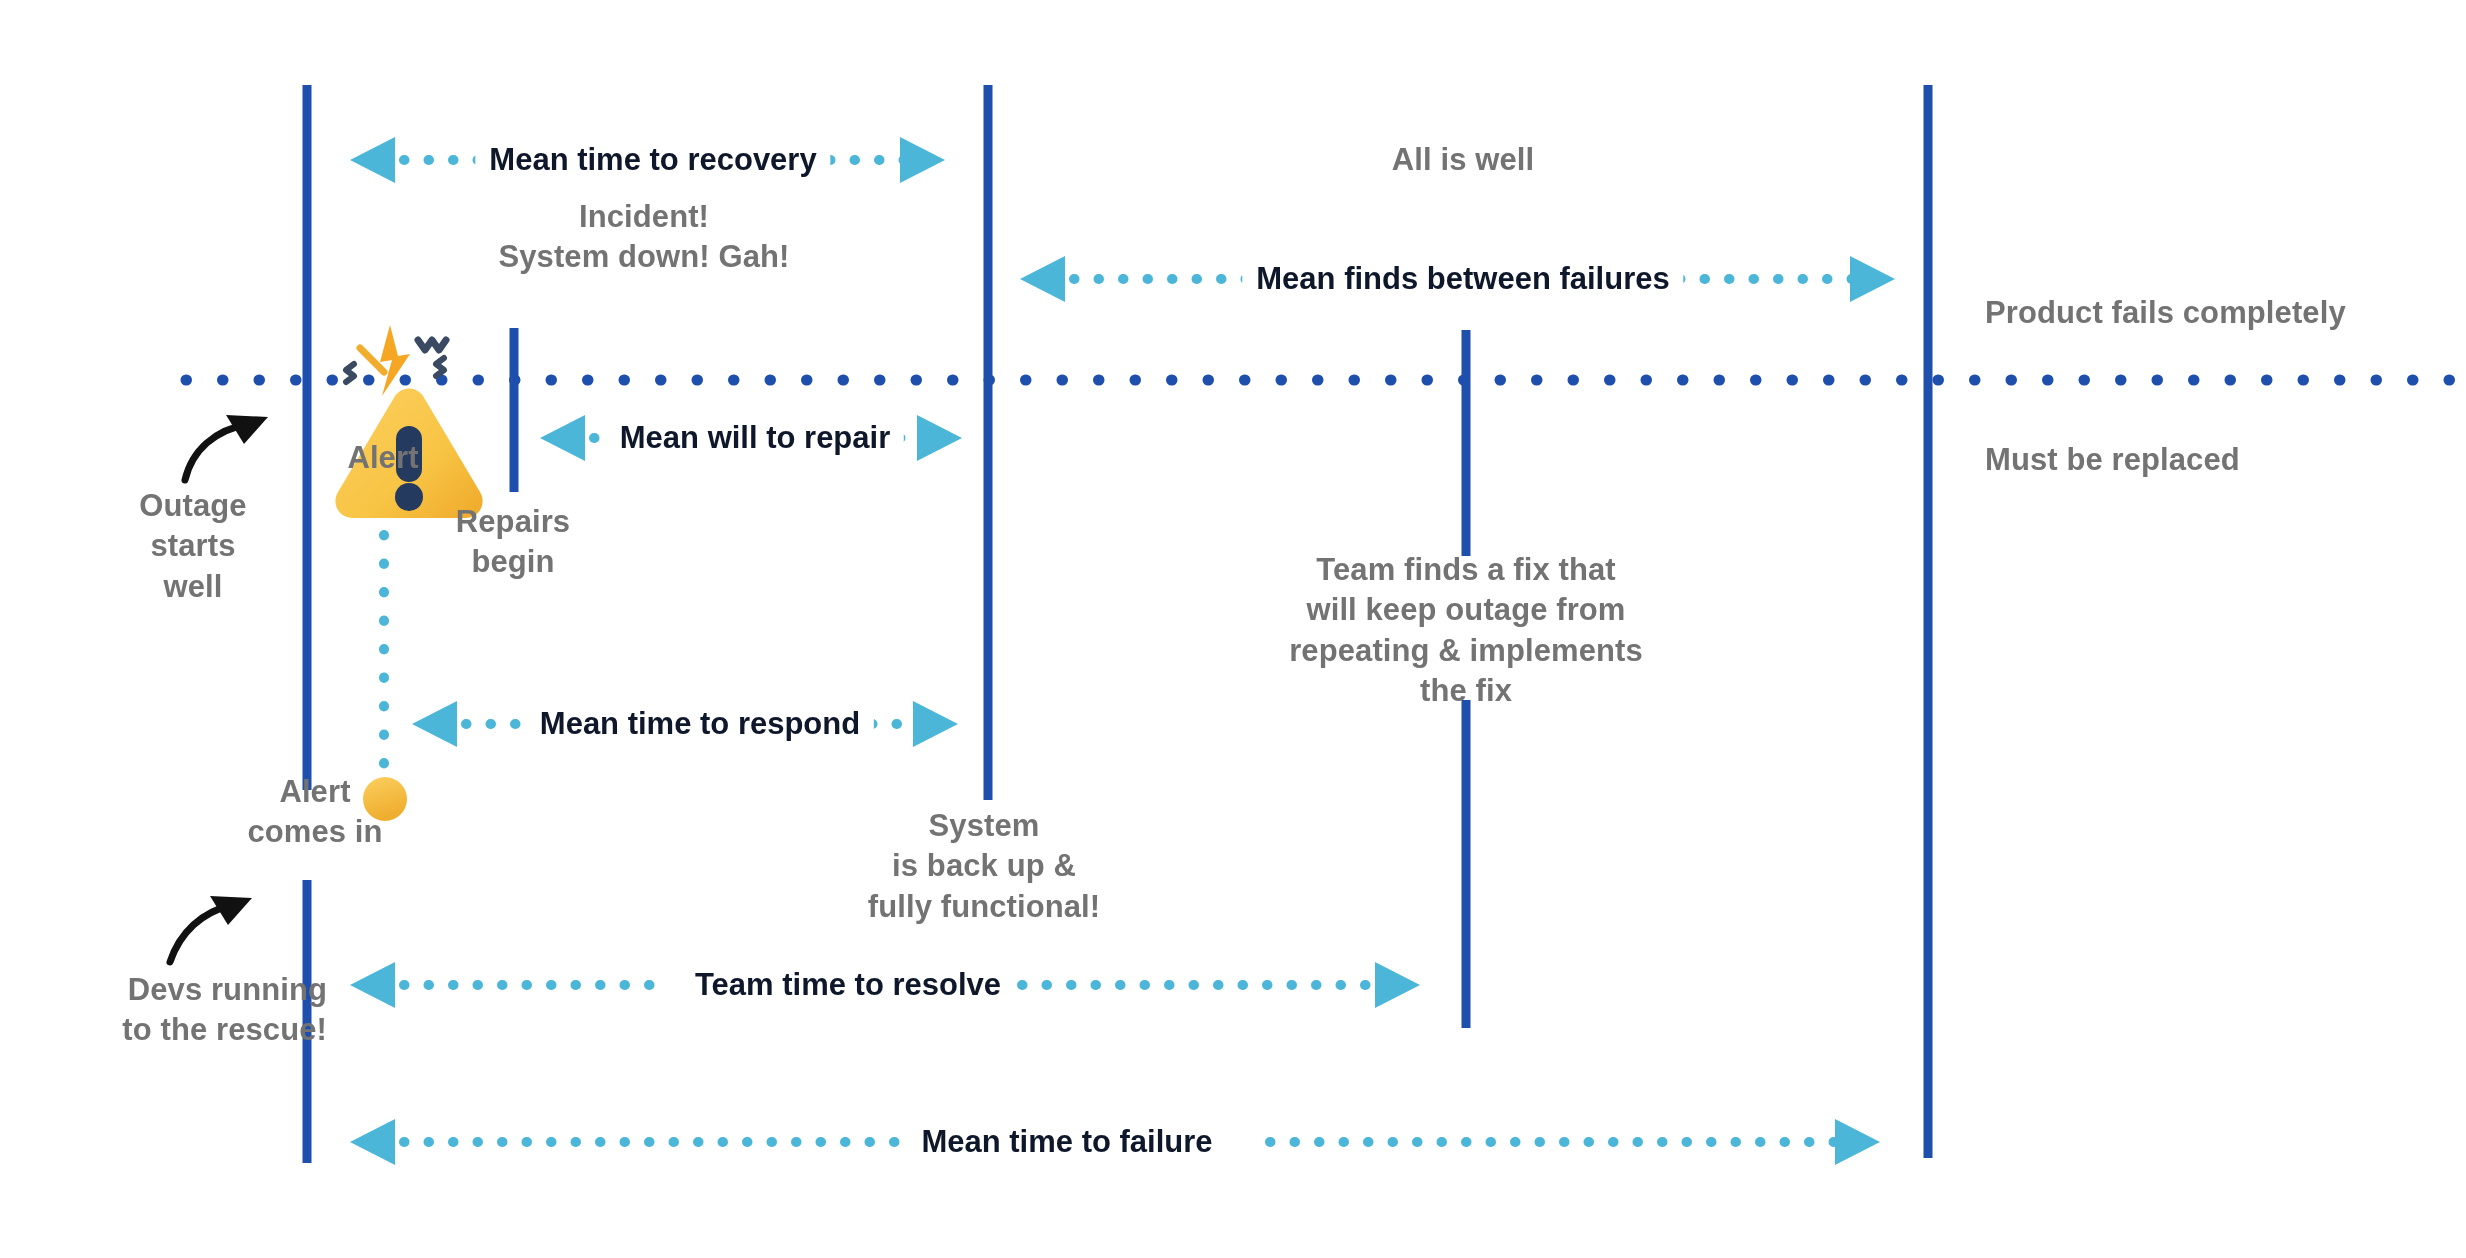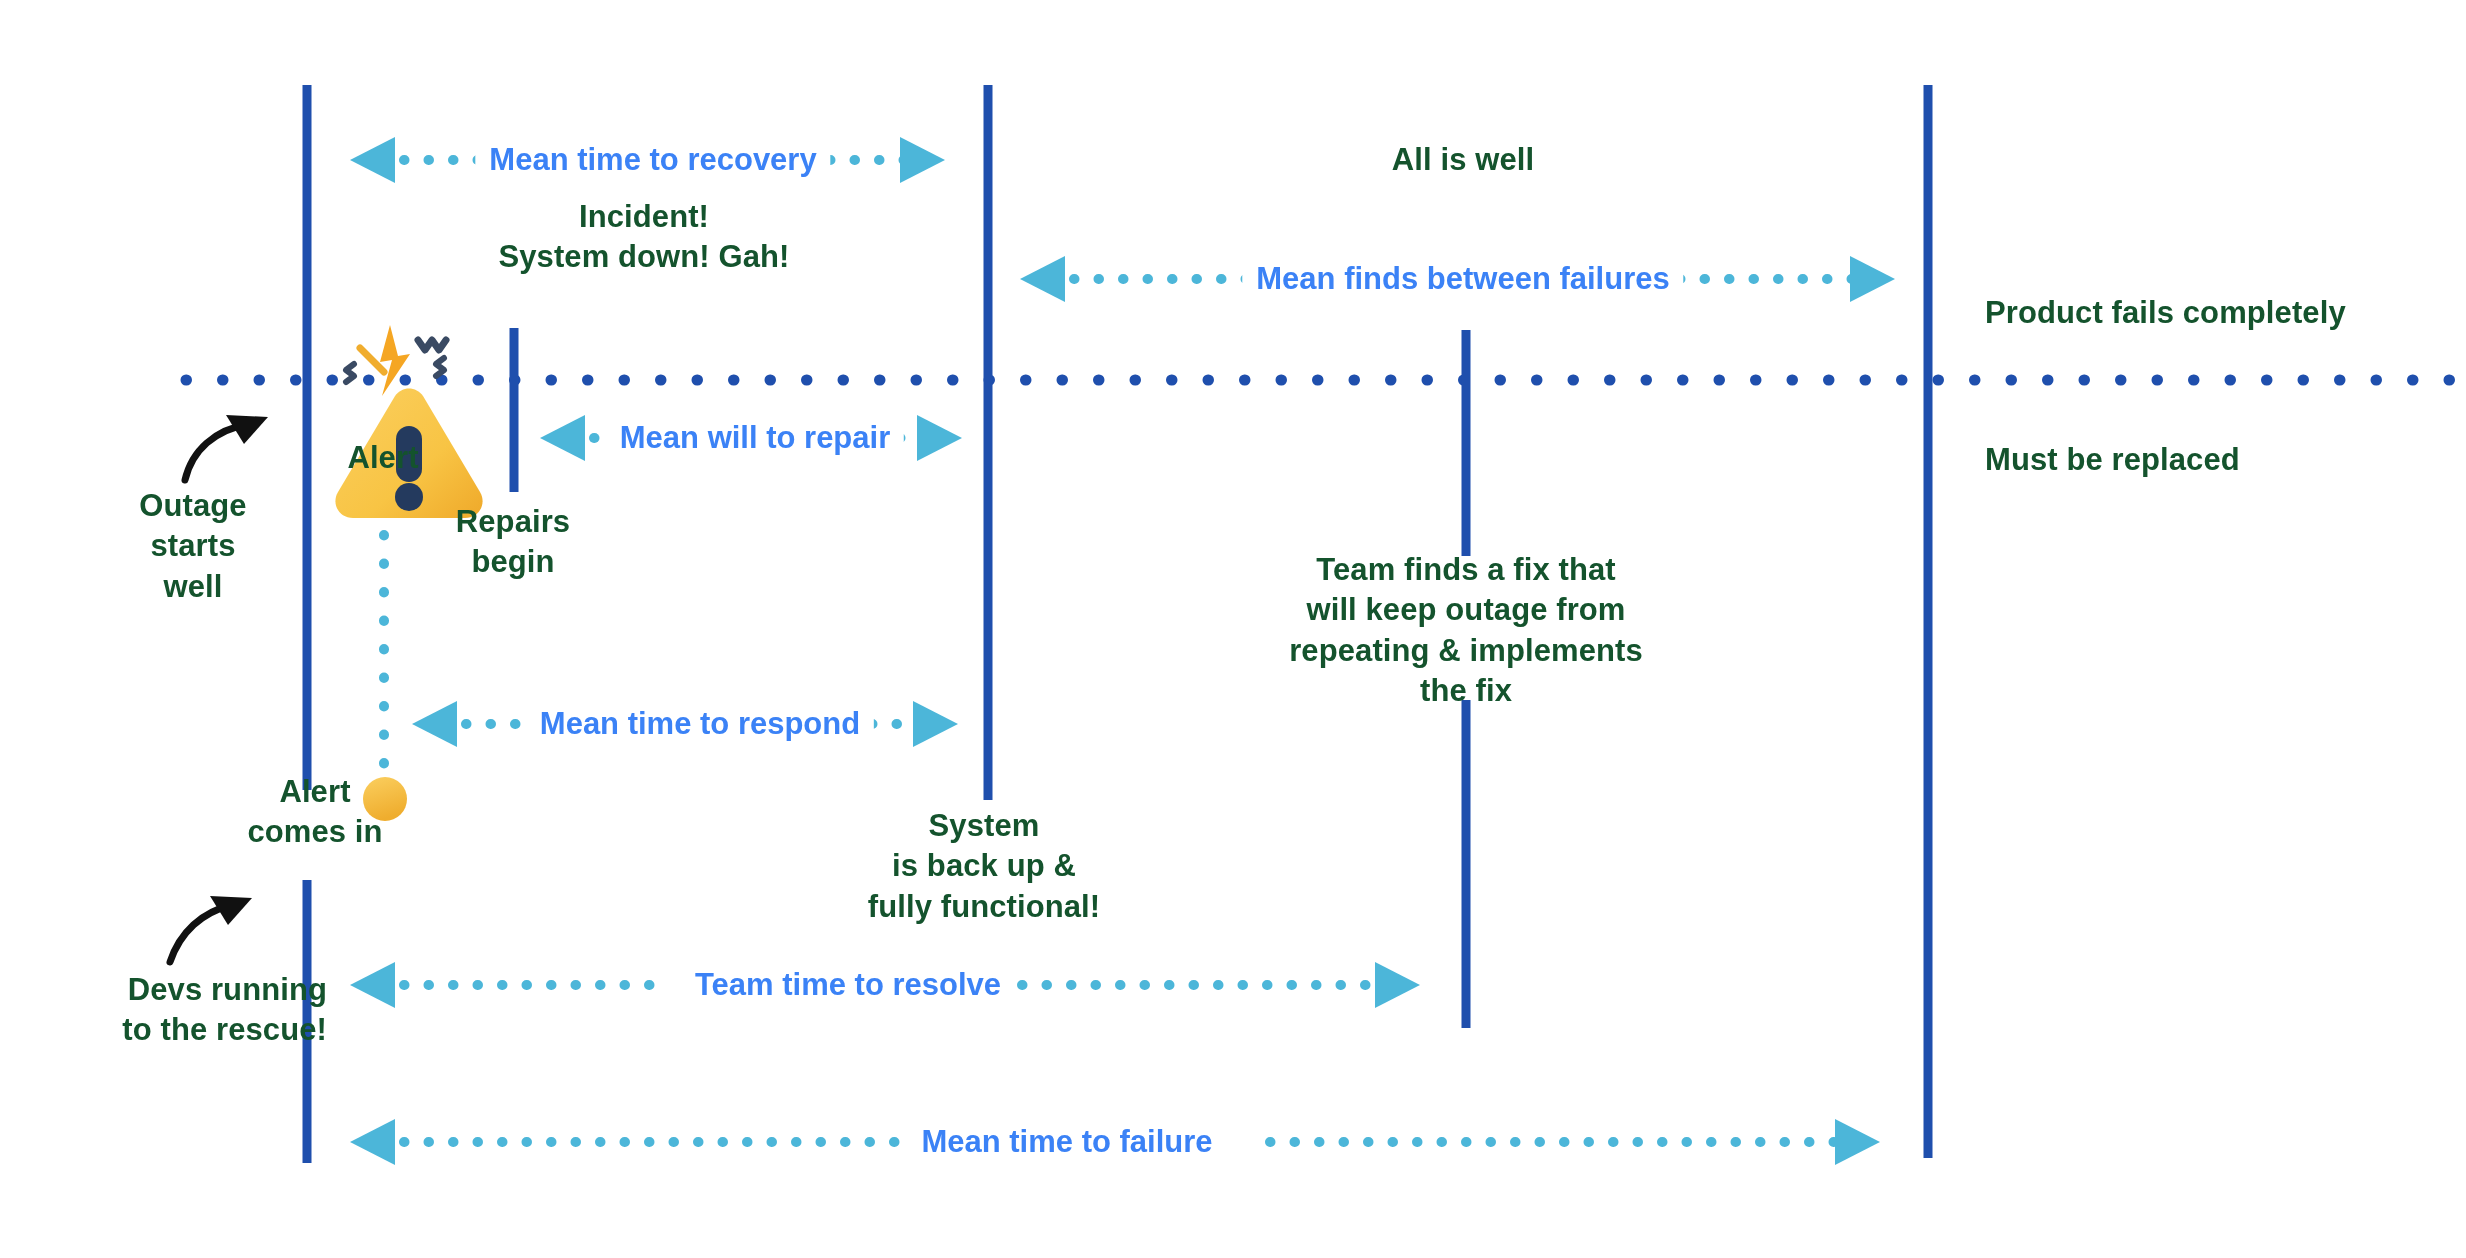--- a/index.html
+++ b/index.html
@@ -8,31 +8,31 @@
     width:2466px;height:1258px;
     position:relative;overflow:hidden;
     color:#2b2b2b;
   }
   #stage{position:absolute;left:0;top:0;width:2466px;height:1258px;}
   svg#diagram{position:absolute;left:0;top:0;width:2466px;height:1258px;}
 
   .lbl{
     position:absolute;
     font-weight:700;
-    color:#14532d;
+    color:#737373;
     line-height:1.30;
     white-space:pre;
     text-align:center;
     letter-spacing:.1px;
   }
   .lbl.s31{font-size:31px;}
 
   .arrowlabel{
     position:absolute;
-    font-size:31px;font-weight:700;color:#3b82f6;
+    font-size:31px;font-weight:700;color:#0f172a;
     white-space:nowrap;
     background:#ffffff;
     padding:0 14px;
     transform:translate(-50%,-50%);
     text-align:center;
   }
   .centerlbl{transform:translate(-50%,-50%);}
   .noshift{transform:none;}
 </style>
 </head>

